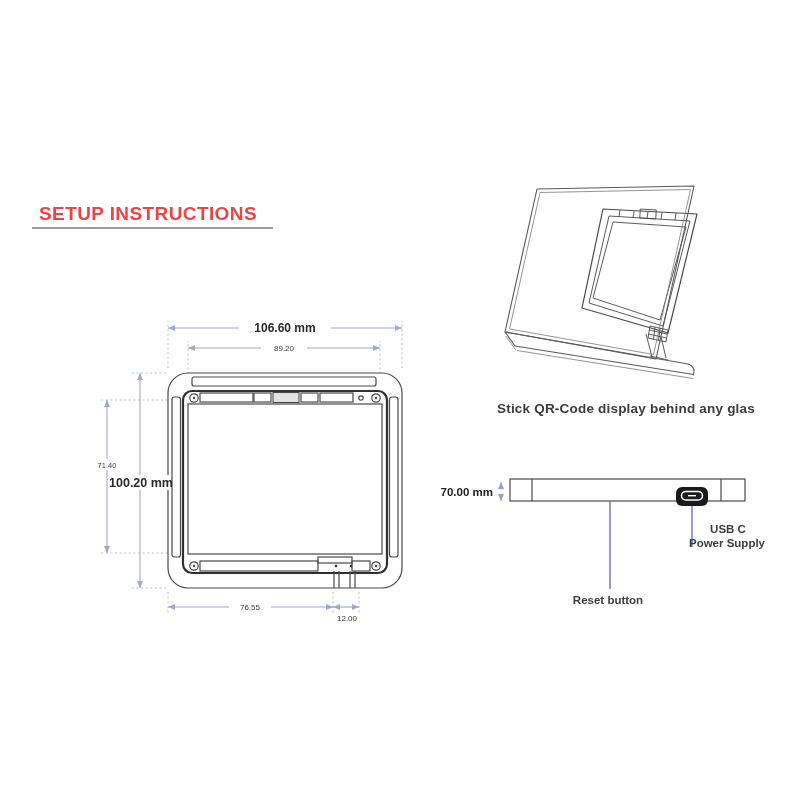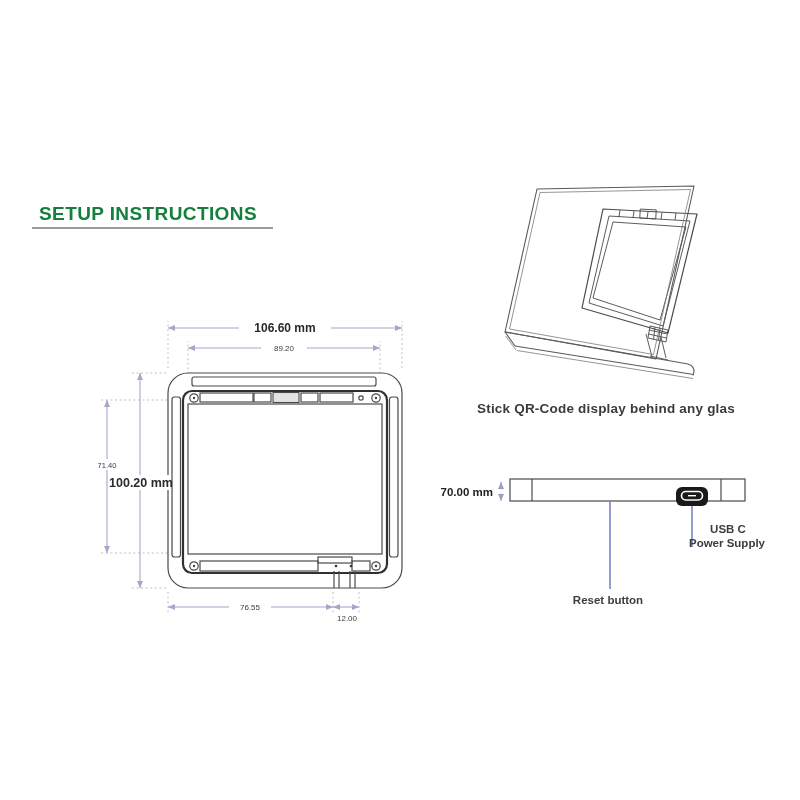--- a/index.html
+++ b/index.html
@@ -1,21 +1,21 @@
 <!DOCTYPE html>
 <html><head>
 <meta charset="utf-8">
 <style>
   html,body{margin:0;padding:0;background:#fff;}
   #page{position:relative;width:800px;height:800px;background:#ffffff;overflow:hidden;
         font-family:"Liberation Sans", sans-serif;}
   .abs{position:absolute;}
-  #title{left:39px;top:203px;font-size:19px;font-weight:600;color:#15803d;letter-spacing:.4px;}
+  #title{left:39px;top:203px;font-size:19px;font-weight:600;color:#ef4444;letter-spacing:.4px;}
   #title-rule{left:32px;top:227px;width:241px;height:2px;background:#9a9a9a;}
-  #caption{left:477px;top:401px;width:280px;font-size:13.5px;font-weight:700;color:#3b3b3b;letter-spacing:.2px;}
+  #caption{left:497px;top:401px;width:280px;font-size:13.5px;font-weight:700;color:#3b3b3b;letter-spacing:.2px;}
   
   .ln{fill:#ffffff;stroke:#4a4a4a;stroke-width:1.2;}
   .lnn{fill:none;stroke:#4a4a4a;stroke-width:1.2;}
   .ln2{fill:none;stroke:#303030;stroke-width:2.2;}
   .dim{stroke:#a3a7cc;stroke-width:1.1;fill:none;}
   .ext{stroke:#b8b8b8;stroke-width:.9;fill:none;stroke-dasharray:2 2.6;}
   .lead{stroke:#5b68bb;stroke-width:1.3;fill:none;}
   .gap{fill:#ffffff;stroke:none;}
   text{fill:#2a2a2a;}
   .t-big{font-size:12px;font-weight:700;}

